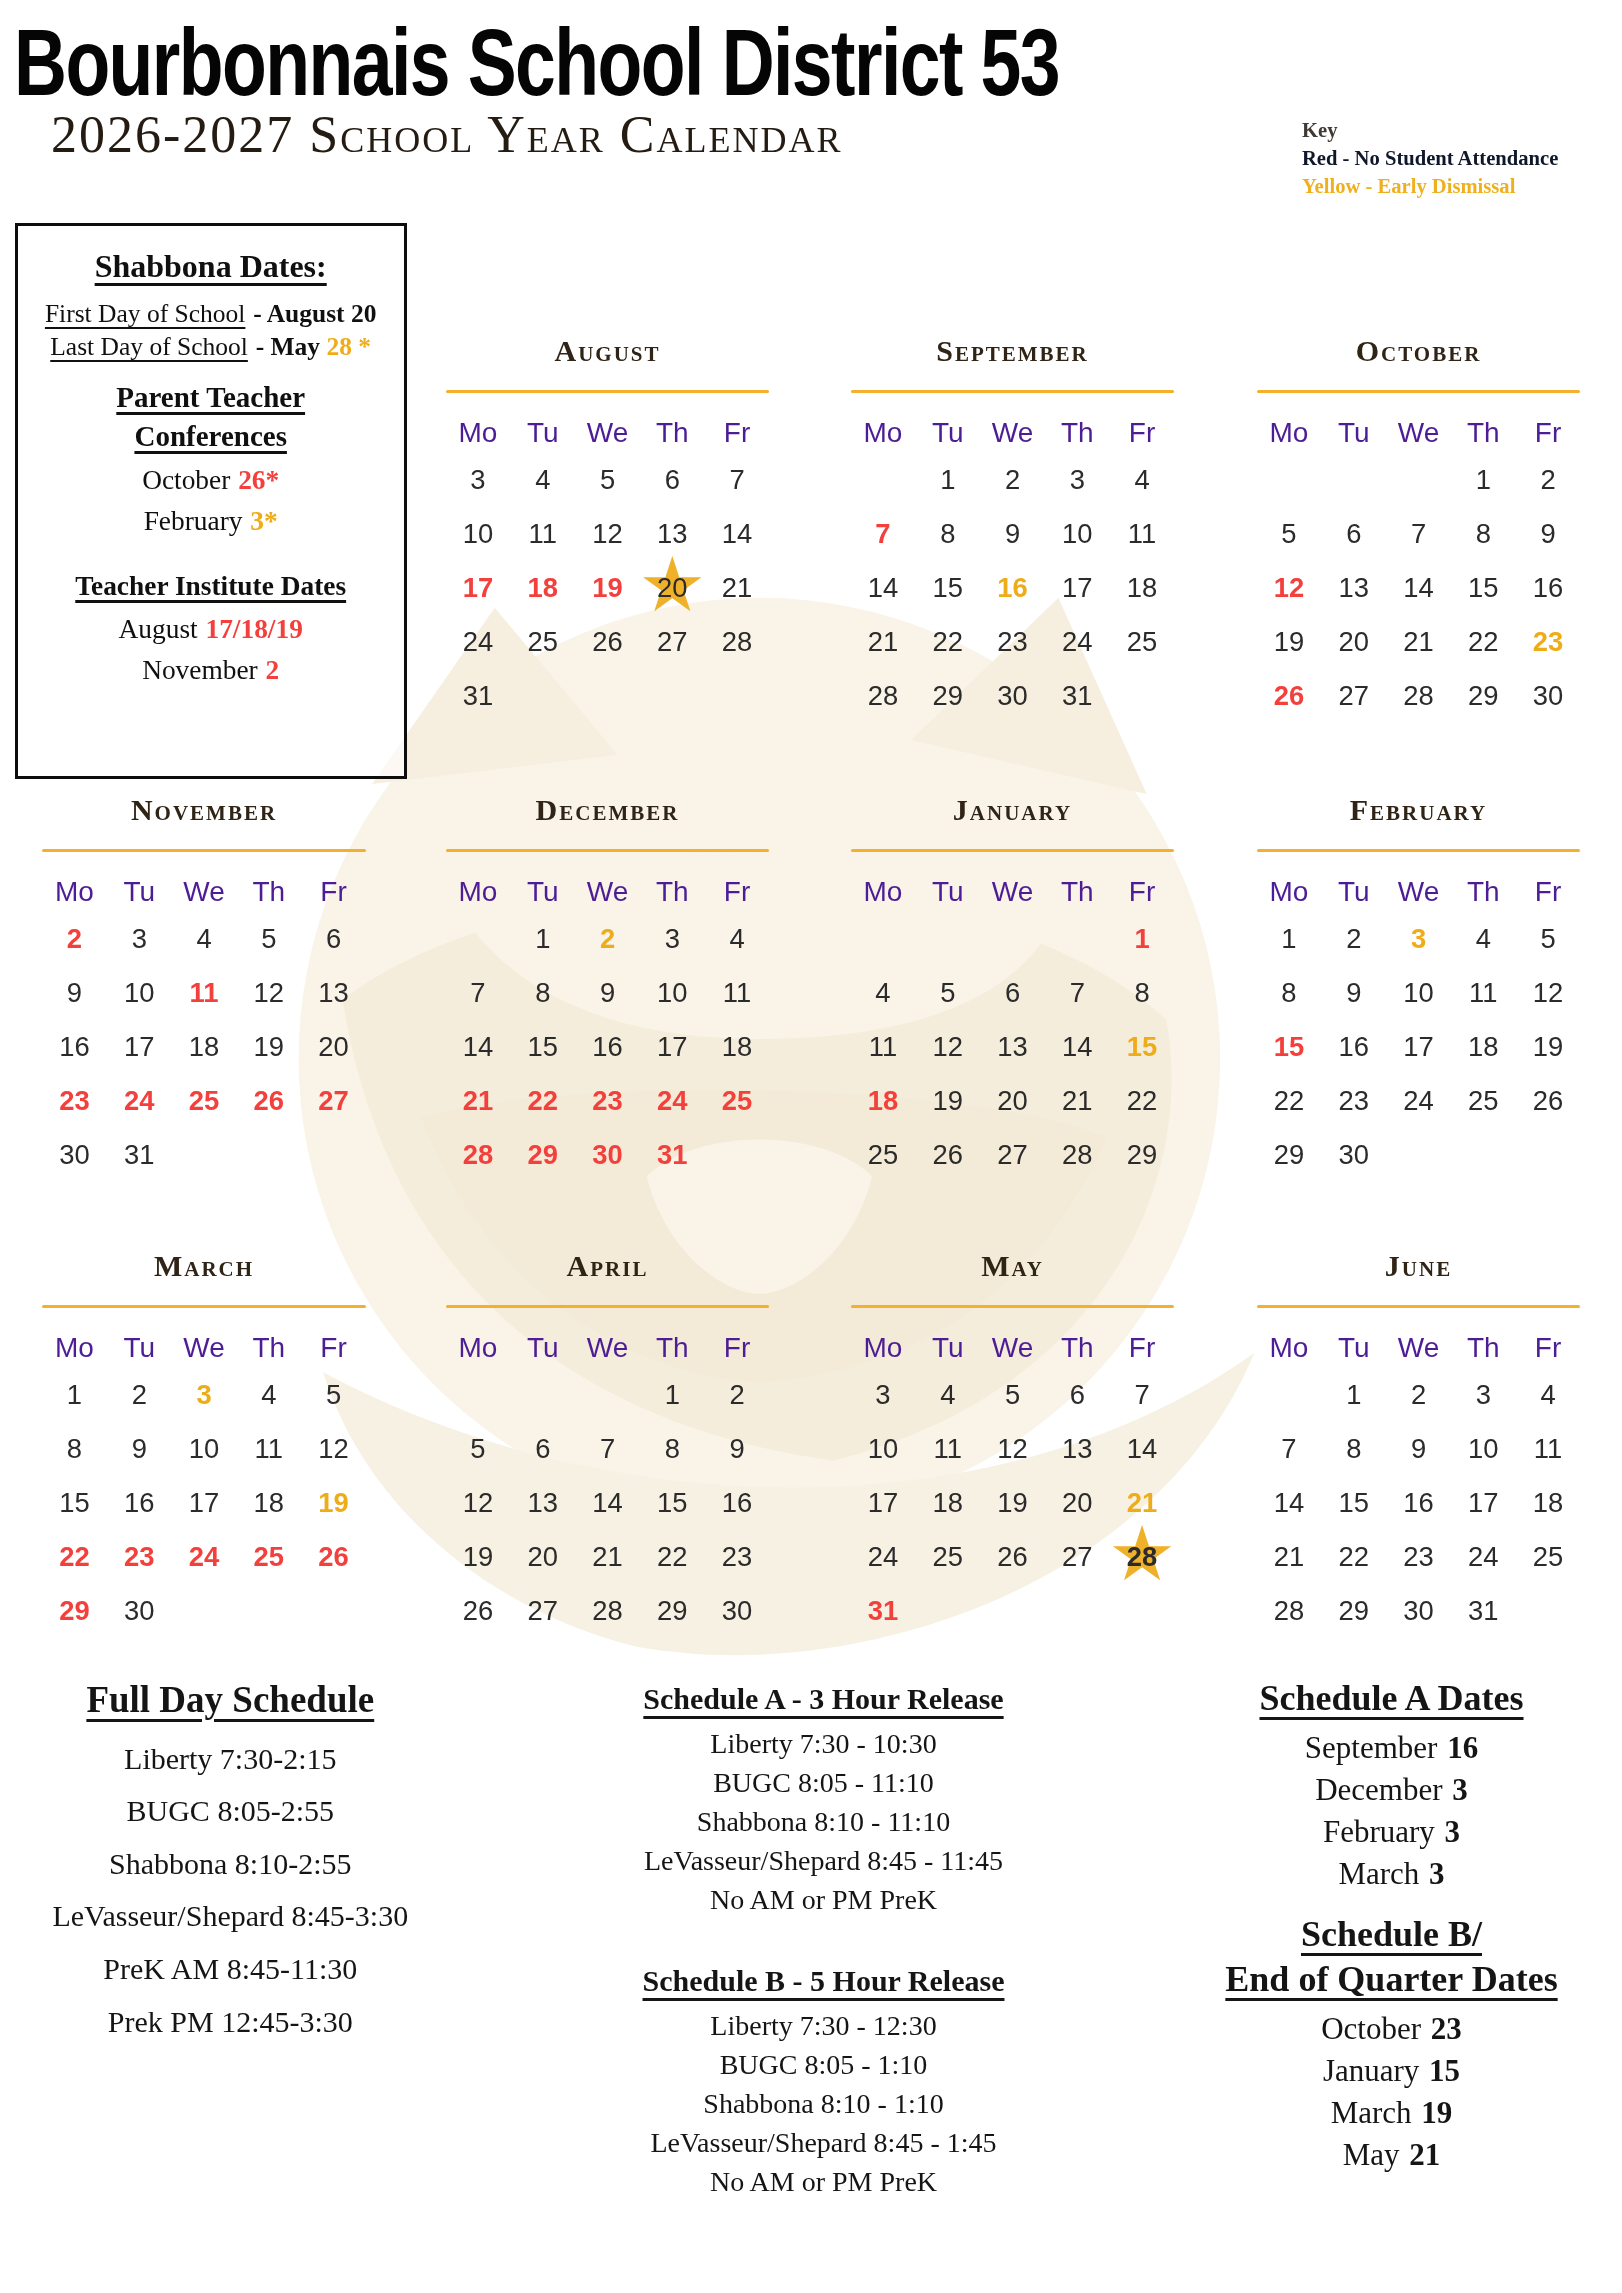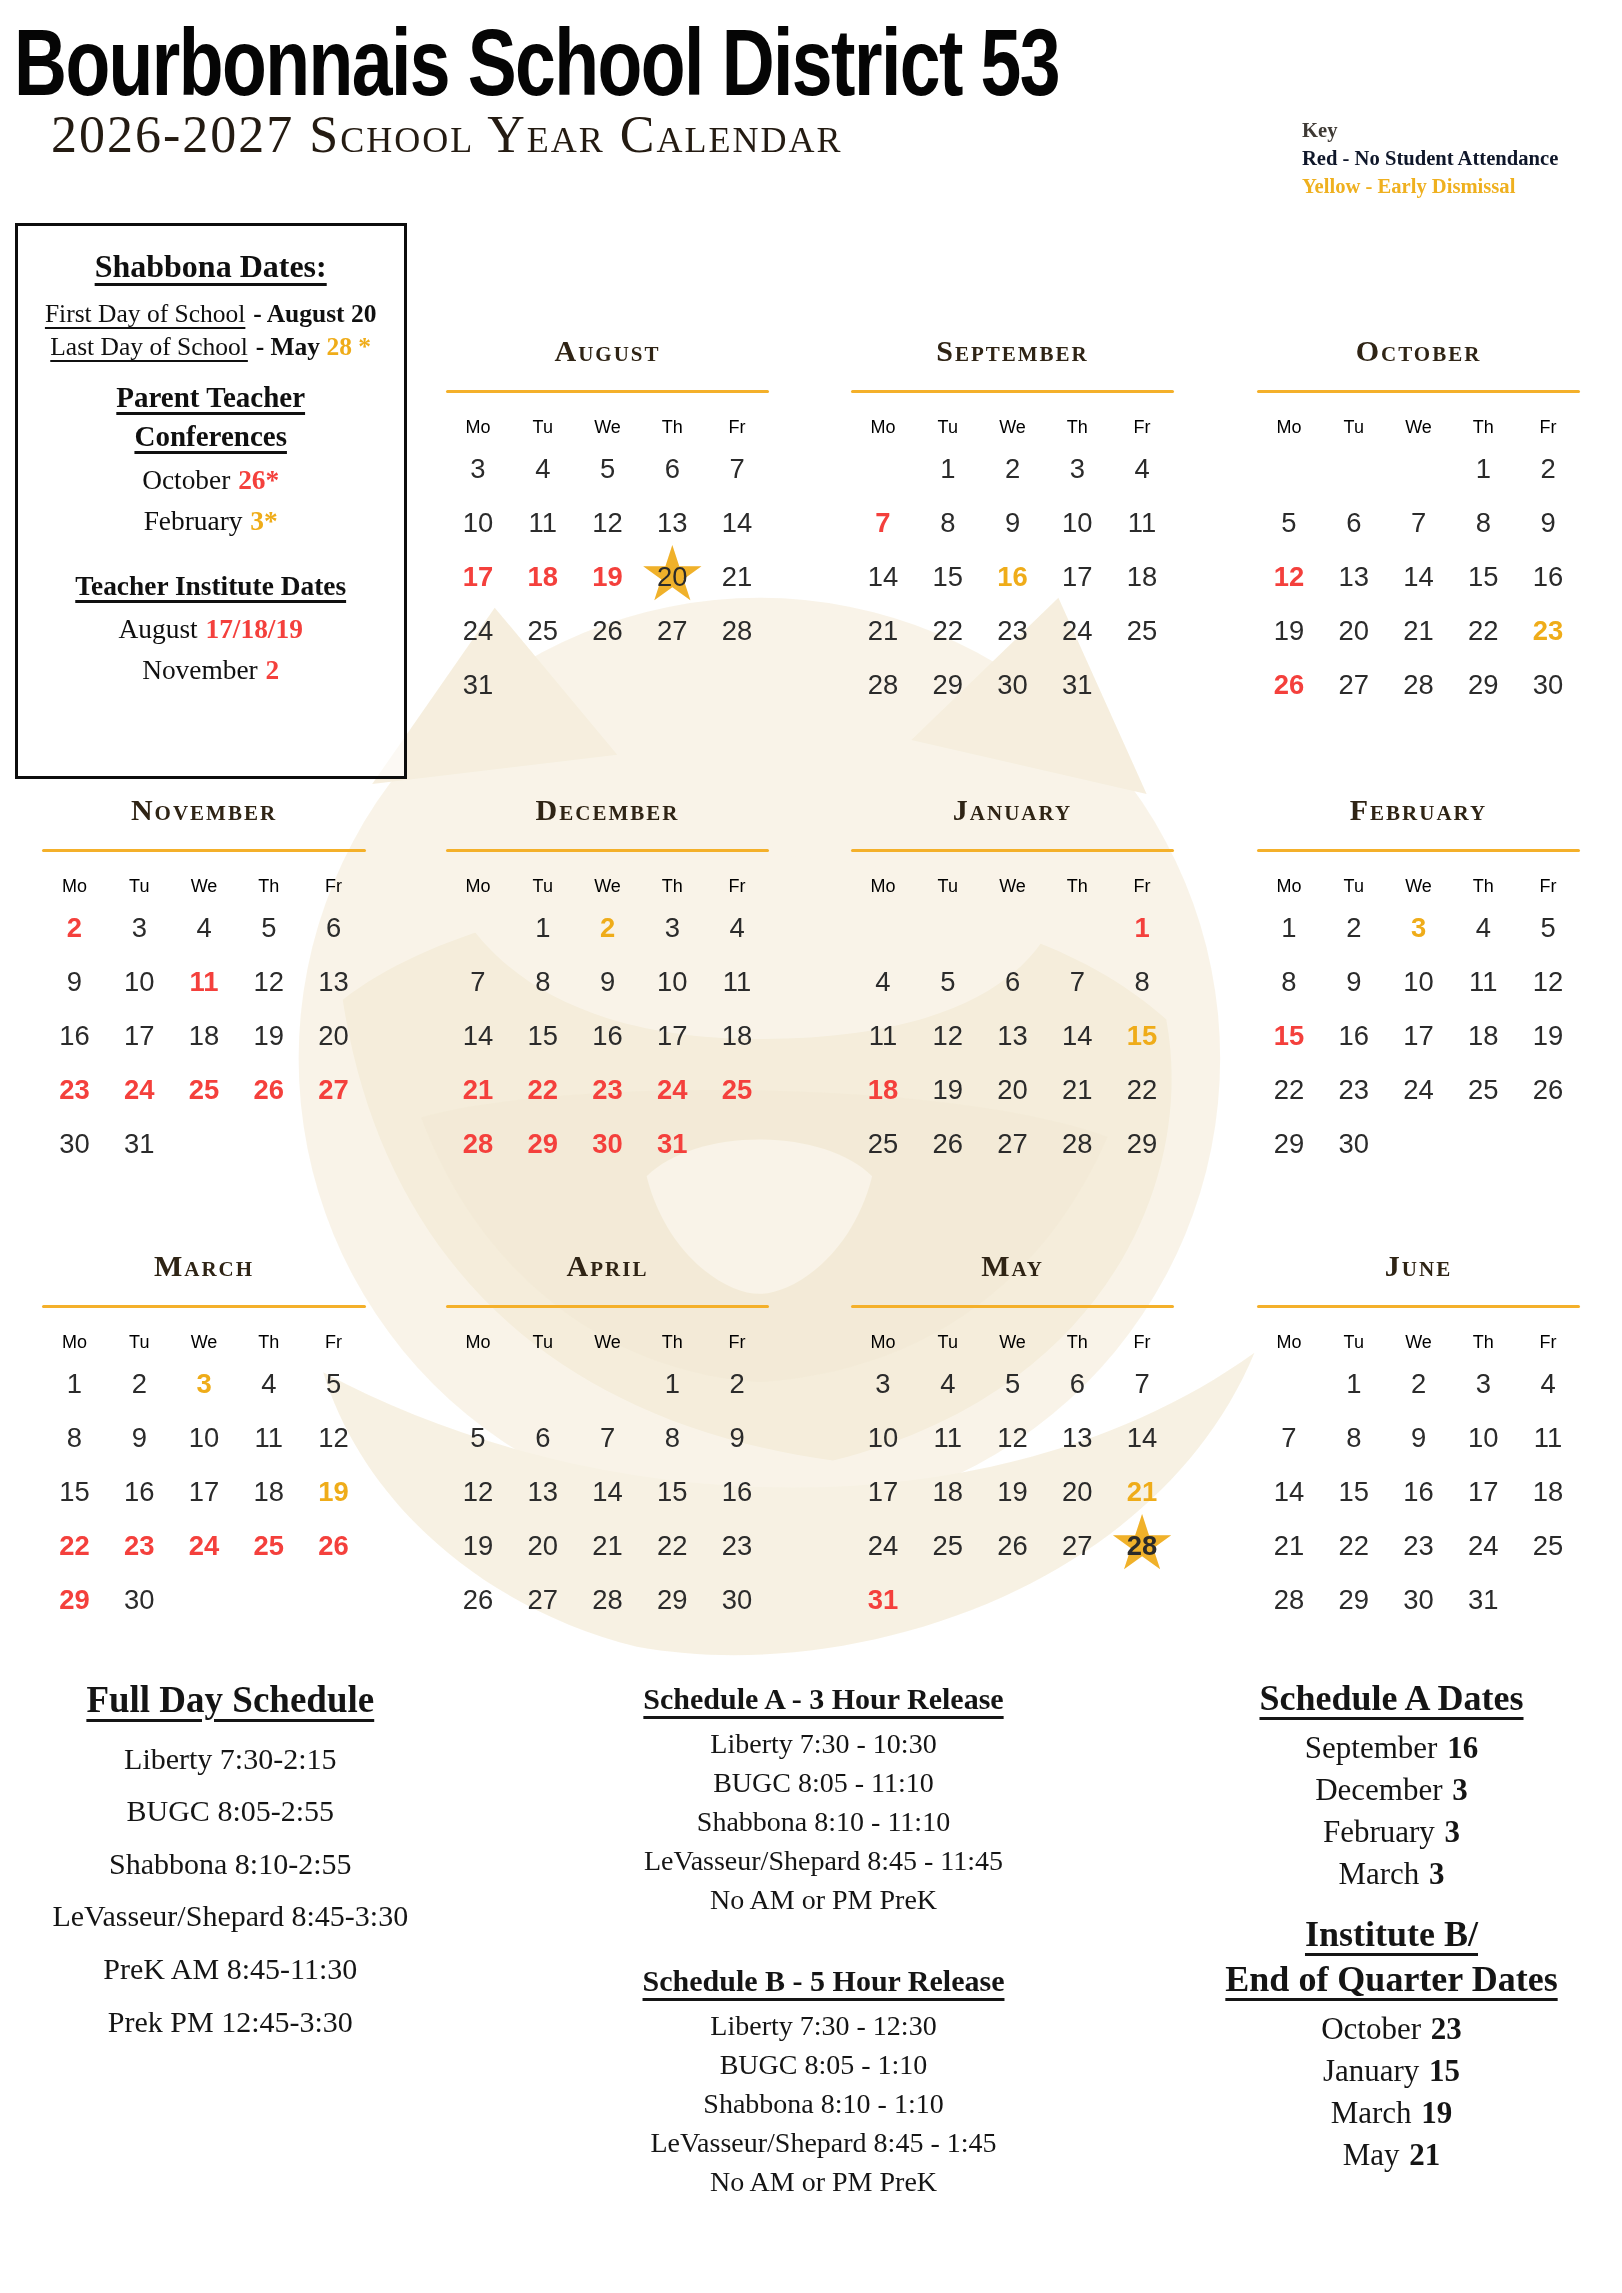--- a/index.html
+++ b/index.html
@@ -72,21 +72,21 @@
     padding:0 19.6px;box-sizing:border-box;z-index:1;
   }
   .month-title{
     margin-top:7.8px;text-align:center;
     font-family:"Liberation Serif",serif;font-variant:small-caps;
     font-weight:bold;font-size:30px;line-height:35px;letter-spacing:2px;
     color:#2f2415;
   }
   .month-divider{height:2.9px;background:#f4b02a;margin-top:22.5px;border-radius:2px;}
   .weekday-row{display:flex;margin-top:23.5px;}
-  .wd{flex:1;text-align:center;font-size:18px;color:#000000;}
+  .wd{flex:1;text-align:center;font-size:28px;color:#4c1d95;}
   .weeks{margin-top:3.9px;}
   .week{display:flex;height:54px;align-items:center;}
   .day{flex:1;text-align:center;font-size:27.4px;color:#2b2b2b;position:relative;line-height:29px;}
   .day.red{color:#f4403c;font-weight:bold;}
   .day.yellow{color:#efac19;font-weight:bold;}
   .day .day-num{position:relative;z-index:1;}
   .day.sb .day-num{font-weight:bold;}
   .star-glyph{
     position:absolute;left:50%;top:50%;
     transform:translate(-50%,-54%);
@@ -730,21 +730,21 @@
 </div>
 
 <div class="bcol" id="col-dates">
   <div class="b-title">Schedule A  Dates</div>
   <div class="b-list">
       <div class="list-line"><span>September </span><span class="bold">16</span></div>
       <div class="list-line"><span>December </span><span class="bold">3</span></div>
       <div class="list-line"><span>February </span><span class="bold">3</span></div>
       <div class="list-line"><span>March </span><span class="bold">3</span></div>
     </div>
-  <div class="b-title second">Institute B/</div>
+  <div class="b-title second">Schedule B/</div>
   <div class="b-title">End of Quarter Dates</div>
   <div class="b-list">
       <div class="list-line"><span>October </span><span class="bold">23</span></div>
       <div class="list-line"><span>January </span><span class="bold">15</span></div>
       <div class="list-line"><span>March </span><span class="bold">19</span></div>
       <div class="list-line"><span>May </span><span class="bold">21</span></div>
     </div>
 </div>
 
 

